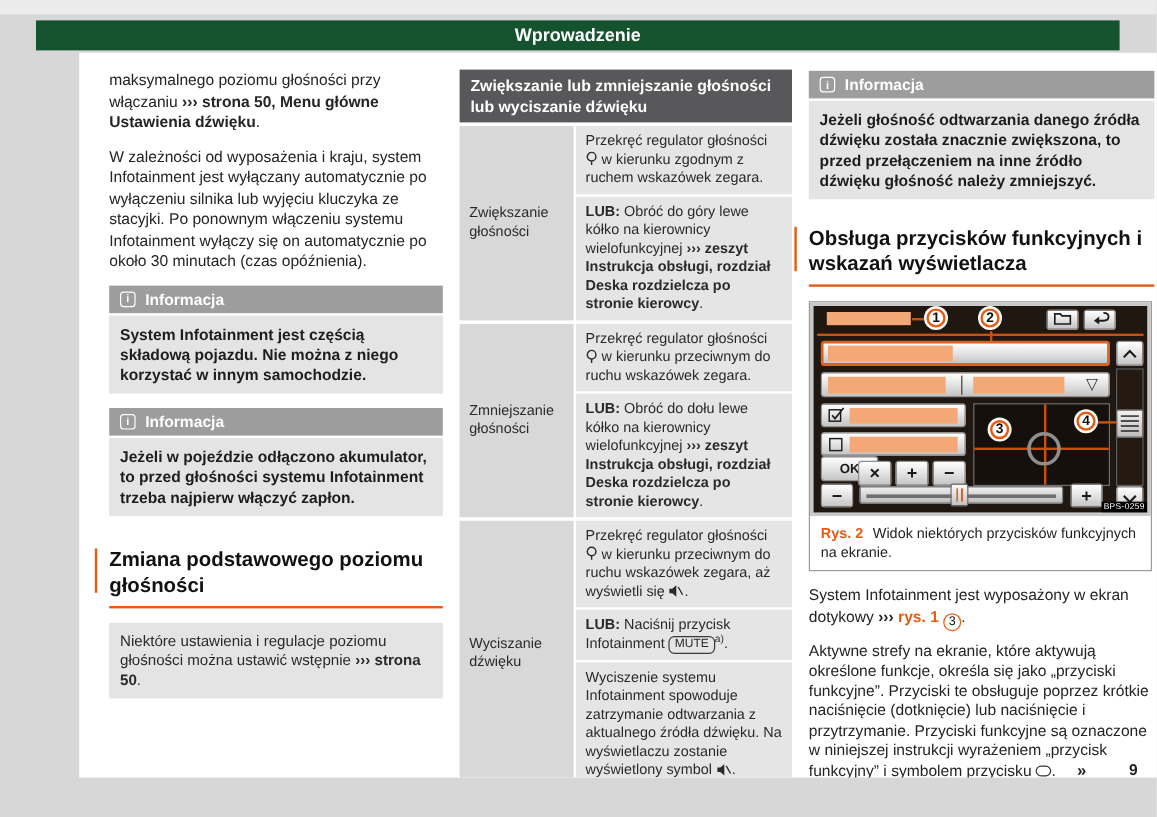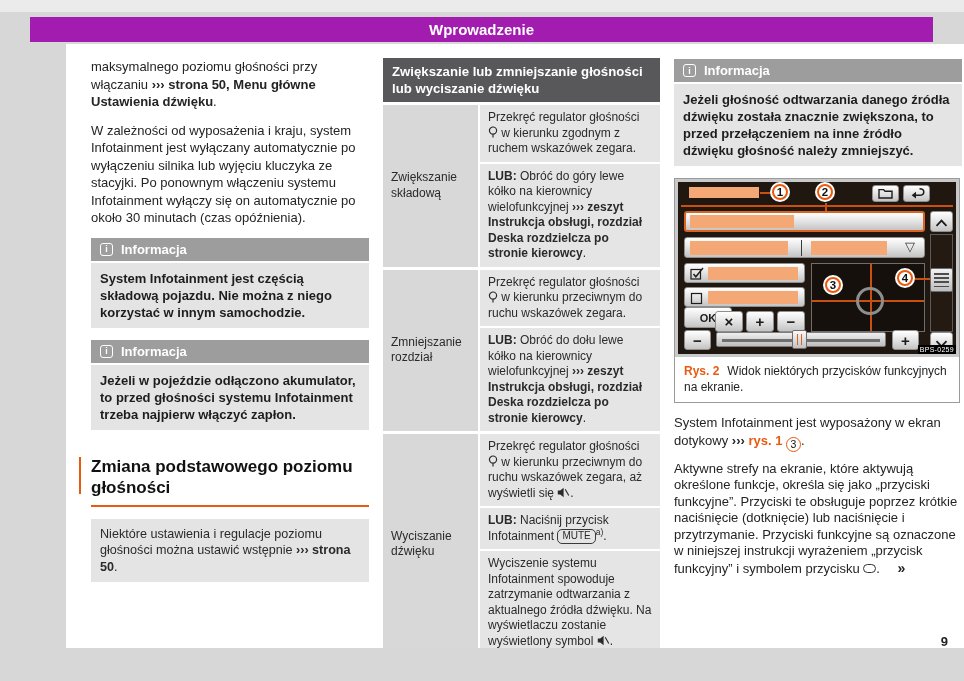--- a/index.html
+++ b/index.html
@@ -6,21 +6,21 @@
   html,body { margin:0; padding:0; }
   body {
     width:964px; height:681px; position:relative; overflow:hidden;
     background:#D7D7D7;
     font-family:"Liberation Sans", sans-serif;
     color:#242424;
   }
   .top-strip { position:absolute; left:0; top:0; right:0; height:12px; background:#EBEBEB; }
   .title-bar {
     position:absolute; left:30px; top:17px; width:903px; height:25px;
-    background:#a21caf; color:#fff; font-weight:bold; font-size:15px;
+    background:#14532d; color:#fff; font-weight:bold; font-size:15px;
     display:flex; align-items:center; justify-content:center;
   }
   .card { position:absolute; left:30px; top:44px; width:903px; height:604px; background:#fff; overflow:hidden;margin-left:36px; }
   .col { position:absolute; top:14px; }
   .col-left  { left:25px;  width:278px; }
   .col-mid   { left:317px; width:277px; }
   .col-right { left:608px; width:288px; }
 
   .para { font-size:13px; line-height:17.5px; margin:0 0 11px; color:#242424; }
   .seg-b { font-weight:bold; }
@@ -112,31 +112,31 @@
 
     <h2 class="section-h">Zmiana podstawowego poziomu głośności</h2>
 
     <div class="stepbox">Niektóre ustawienia i regulacje poziomu głośności można ustawić wstępnie <span class="seg-b">››› strona 50</span>.</div>
   </div>
 
   <div class="col col-mid">
     <div class="table-h">Zwiększanie lub zmniejszanie głośności lub wyciszanie dźwięku</div>
     <div>
         <div class="t-row">
-          <div class="t-label">Zwiększanie składową</div>
+          <div class="t-label">Zwiększanie głośności</div>
           <div class="t-cells">
             <div class="t-cell">Przekręć regulator głośności <span class="inline-icon"><svg width="10" height="12" viewBox="0 0 10 12">
                   <circle cx="5" cy="4.6" r="3.6" fill="none" stroke="currentColor" stroke-width="1.2"></circle>
                   <path d="M5 8.2v3.2" stroke="currentColor" stroke-width="1.2"></path>
                 </svg></span> w kierunku zgodnym z ruchem wskazówek zegara.</div>
             <div class="t-cell"><span class="seg-b">LUB:</span> Obróć do góry lewe kółko na kierownicy wielofunkcyjnej <span class="seg-b">››› zeszyt Instrukcja obsługi, rozdział Deska rozdzielcza po stronie kierowcy</span>.</div>
           </div>
         </div>
         <div class="t-row">
-          <div class="t-label">Zmniejszanie rozdział</div>
+          <div class="t-label">Zmniejszanie głośności</div>
           <div class="t-cells">
             <div class="t-cell">Przekręć regulator głośności <span class="inline-icon"><svg width="10" height="12" viewBox="0 0 10 12">
                   <circle cx="5" cy="4.6" r="3.6" fill="none" stroke="currentColor" stroke-width="1.2"></circle>
                   <path d="M5 8.2v3.2" stroke="currentColor" stroke-width="1.2"></path>
                 </svg></span> w kierunku przeciwnym do ruchu wskazówek zegara.</div>
             <div class="t-cell"><span class="seg-b">LUB:</span> Obróć do dołu lewe kółko na kierownicy wielofunkcyjnej <span class="seg-b">››› zeszyt Instrukcja obsługi, rozdział Deska rozdzielcza po stronie kierowcy</span>.</div>
           </div>
         </div>
         <div class="t-row">
           <div class="t-label">Wyciszanie dźwięku</div>
@@ -161,20 +161,21 @@
 
   <div class="col col-right">
     <div class="infobox" style="margin-bottom:0;">
       <div class="infobox-h">
         <span class="info-icon">i</span>
         <span>Informacja</span>
       </div>
       <div class="infobox-b">Jeżeli głośność odtwarzania danego źródła dźwięku została znacznie zwiększona, to przed przełączeniem na inne źródło dźwięku głośność należy zmniejszyć.</div>
     </div>
 
+    <h2 class="section-h" style="margin-top:22px;">Obsługa przycisków funkcyjnych i wskazań wyświetlacza</h2>
 
     <div class="figure-box">
       <div class="fig-frame">
         <div class="fig-screen">
 
           <div class="f-fill" style="left:11px;top:5px;width:70px;height:11px;"></div>
           <div class="f-line" style="left:82px;top:10px;width:13px;height:2px;"></div>
           <div class="callout" style="left:94px;top:2px;">1</div>
           <div class="callout" style="left:139px;top:2px;">2</div>
           <div class="f-line" style="left:147px;top:21px;width:2px;height:9px;"></div>

